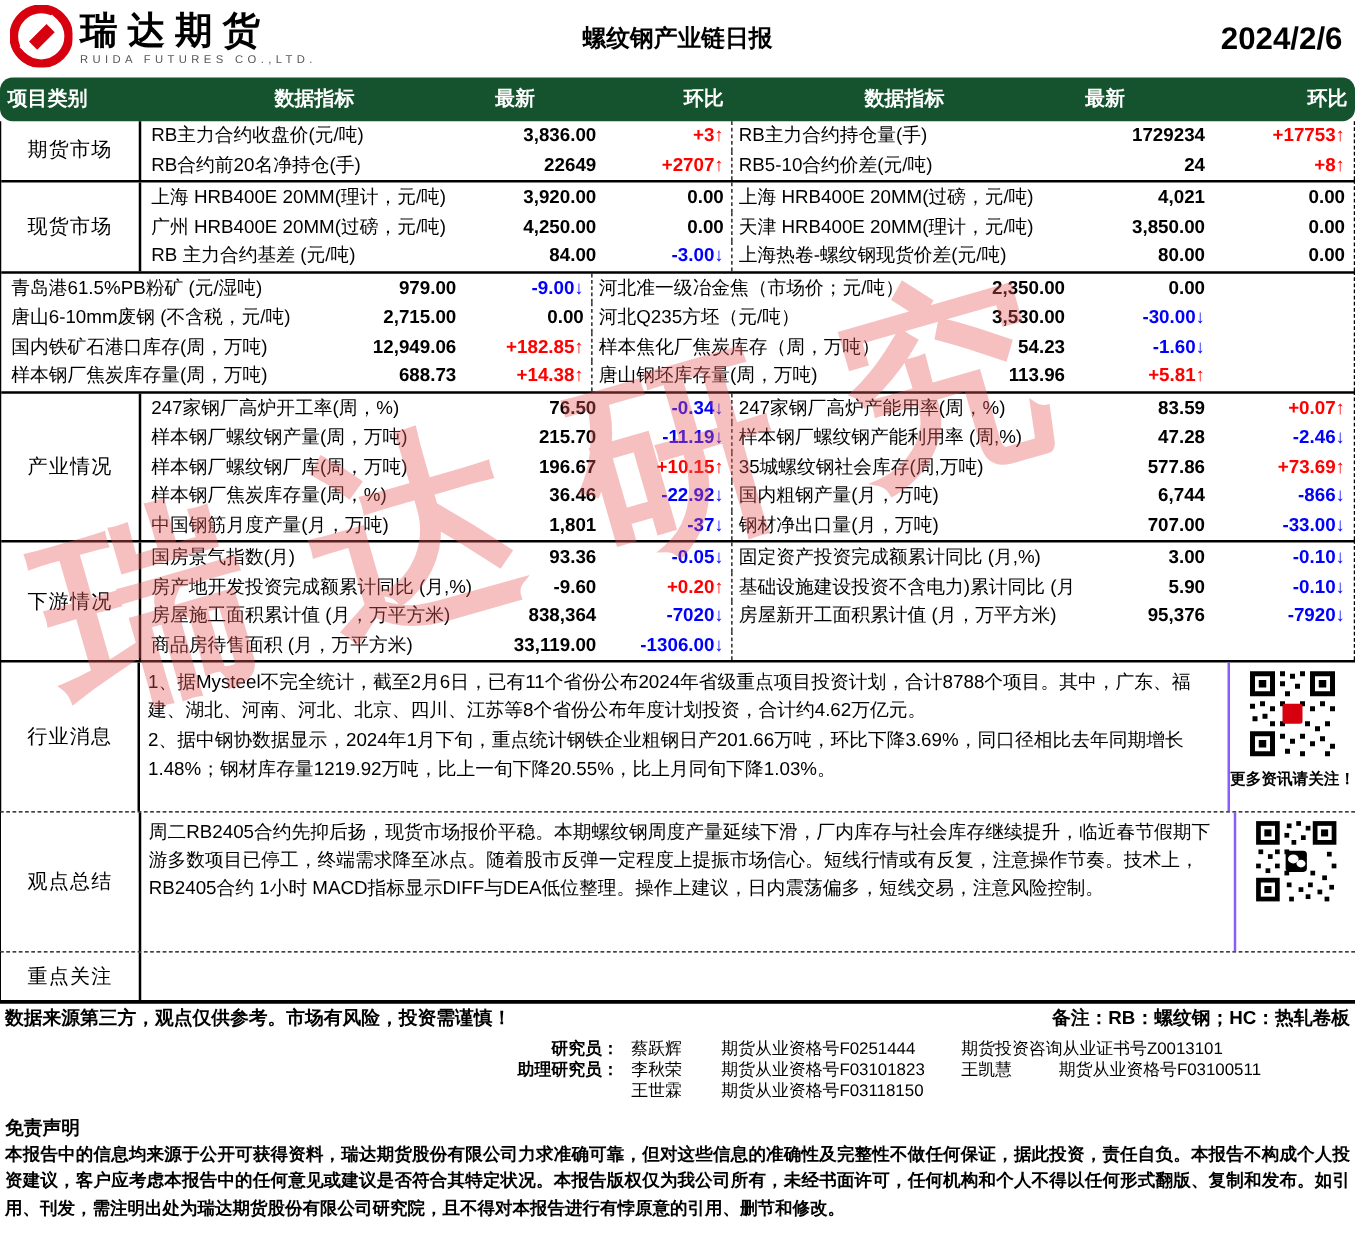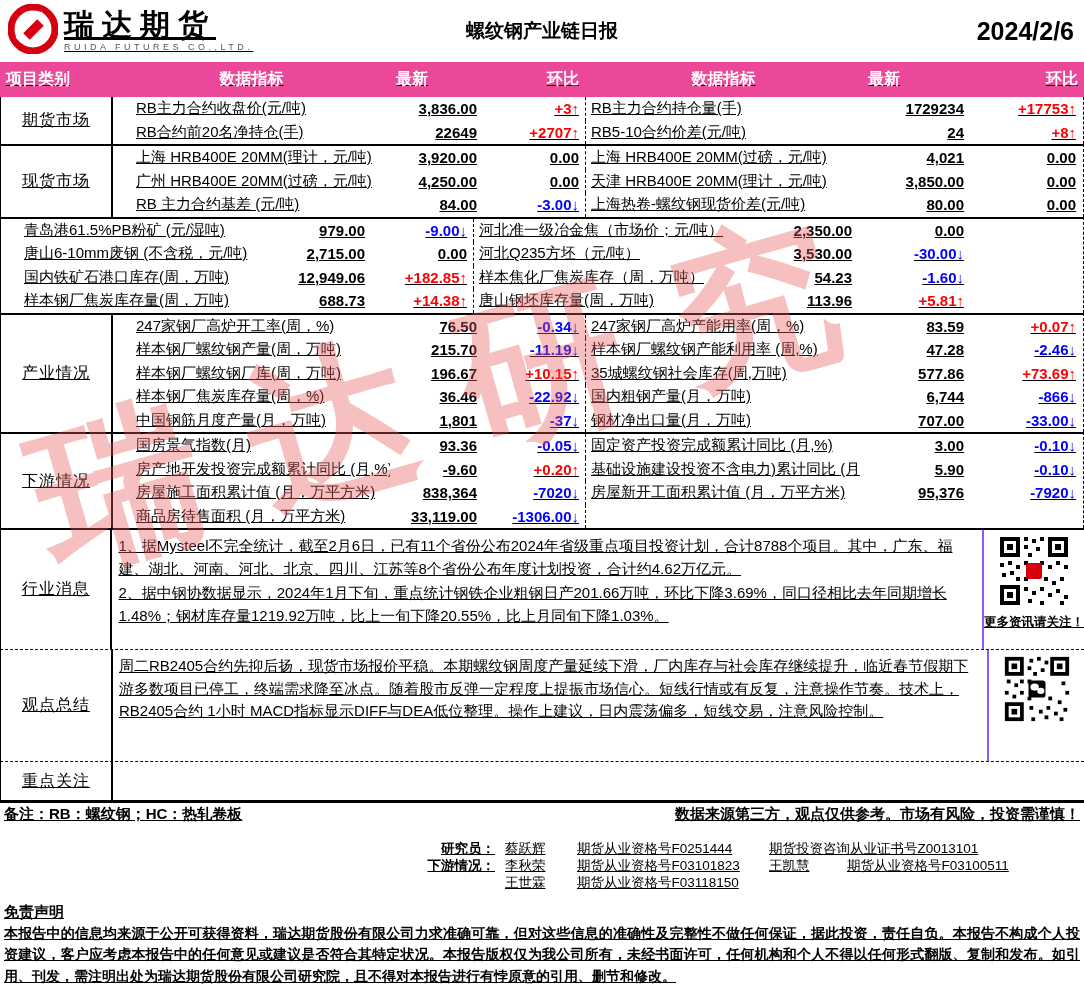--- a/index.html
+++ b/index.html
@@ -1,18 +1,18 @@
 <!DOCTYPE html>
 <html><head>
 <meta charset="utf-8">
 <style>
   * { box-sizing: border-box; margin: 0; padding: 0; }
   html,body { width:1084px; background:#fff; color:#000;
     font-family:"Liberation Sans","DejaVu Sans",sans-serif; }
-  .page { position:relative; width:1084px; height:993px; overflow:hidden;text-decoration:underline; }
+  .page { position:relative; width:1084px; height:993px; overflow:hidden; }
 
   
   .rpt-header { height:62px; position:relative; display:flex; align-items:center; }
   .brand { display:flex; align-items:center; gap:6px; padding-left:8px; }
   .brand-text { display:flex; flex-direction:column; }
   .brand-cn { font-size:30px; font-weight:bold; letter-spacing:8px; line-height:1; }
   .brand-en { font-size:9px; letter-spacing:3.5px; color:#555; margin-top:2px; }
   .rpt-title { position:absolute; left:0; right:0; text-align:center;
     font-size:19px; font-weight:bold; }
   .rpt-date { position:absolute; right:10px; font-size:25px; font-weight:bold; }
@@ -29,21 +29,21 @@
   
   .tbody { border-left:1px solid #000; }
   .data-section { display:flex; border-top:2px solid #000; border-right:1px dashed #000; }
   .data-section:first-child { border-top:none; }
   .category { width:112px; border-right:2px solid #000; display:flex;
     align-items:center; justify-content:center; font-size:16px; letter-spacing:1px; }
   .rows { flex:1; display:flex; flex-direction:column; }
   .data-row { display:grid; grid-template-columns:277px 97px 98px 276px 113px 108px;
     height:23.5px; align-items:stretch; font-size:15px; }
   .cell { display:flex; align-items:center; overflow:hidden; white-space:nowrap; }
-  .cell.label { padding-left:23px; }
+  .cell.label { padding-left:8px; }
   .cell.value { justify-content:flex-end; padding-right:10px; font-weight:bold; }
   .cell.chg   { justify-content:flex-end; padding-right:6px; font-weight:bold; }
   .cell.rlabel { border-left:1px dashed #000; padding-left:5px; }
   .up   { color:#ff0000; }
   .down { color:#0000ff; }
   .flat { color:#000000; }
 
   
   .note-section { display:flex; border-left:1px solid #000; }
   .note-top-solid  { border-top:2px solid #000; }
@@ -56,21 +56,21 @@
   .h-news    { height:121px; }
   .h-summary { height:112px; }
   .h-focus   { height:39px; }
   .note-content p { margin-bottom:2px; }
 
   .thick-rule { height:3px; background:#000; }
 
   
   .footer-line1 { display:flex; justify-content:space-between; align-items:center;
     font-weight:bold; font-size:15px; padding:2px 4px 0 4px; }
-  .researchers { font-size:13.5px; margin-top:16px; }
+  .researchers { font-size:13.5px; margin-top:6px; }
   .res-row { display:grid; grid-template-columns:505px 72px 192px 78px auto;
     height:17px; align-items:center; }
   .res-cell { white-space:nowrap; overflow:visible; }
   .res-role { text-align:right; font-weight:bold; padding-right:10px; }
   .disc-title { font-weight:bold; font-size:15px; margin-top:12px; padding-left:4px; }
   .disc-body { font-size:14px; font-weight:600; line-height:1.52; padding:1px 4px 0 4px;
     text-align:justify; }
 
   
   .watermark { position:absolute; left:40px; top:400px; font-size:165px; font-weight:bold;
@@ -93,21 +93,21 @@
       </span>
       <span class="brand-text">
         <span class="brand-cn">瑞达期货</span>
         <span class="brand-en">RUIDA FUTURES CO.,LTD.</span>
       </span>
     </div>
     <div class="rpt-title">螺纹钢产业链日报</div>
     <div class="rpt-date">2024/2/6</div>
   </div>
 
-  <div class="thead" style="background: #ec4899;">
+  <div class="thead" style="background: #14532d; border-radius: 10px;">
     <div class="th th-cat">项目类别</div>
     <div class="th th-ind">数据指标</div>
     <div class="th th-new">最新</div>
     <div class="th th-chg">环比</div>
     <div class="th th-ind">数据指标</div>
     <div class="th th-new">最新</div>
     <div class="th th-chg">环比</div>
   </div>
 
   <div class="tbody">
@@ -401,34 +401,34 @@
 
   <div class="note-section note-top-dash h-focus">
     <div class="category">重点关注</div>
     <div class="note-content" style="border-right:none;"></div>
     <div class="qr-zone"></div>
   </div>
 
   <div class="thick-rule"></div>
 
   <div class="footer-line1">
+    <span>数据来源第三方，观点仅供参考。市场有风险，投资需谨慎！</span>
     <span>备注：RB：螺纹钢；HC：热轧卷板</span>
-    <span>数据来源第三方，观点仅供参考。市场有风险，投资需谨慎！</span>
   </div>
 
   <div class="researchers">
       <div class="res-row">
         <div class="res-cell res-role">研究员：</div>
         <div class="res-cell">蔡跃辉</div>
         <div class="res-cell">期货从业资格号F0251444</div>
         <div class="res-cell">期货投资咨询从业证书号Z0013101</div>
         <div class="res-cell"></div>
       </div>
       <div class="res-row">
-        <div class="res-cell res-role">下游情况：</div>
+        <div class="res-cell res-role">助理研究员：</div>
         <div class="res-cell">李秋荣</div>
         <div class="res-cell">期货从业资格号F03101823</div>
         <div class="res-cell">王凯慧</div>
         <div class="res-cell">期货从业资格号F03100511</div>
       </div>
       <div class="res-row">
         <div class="res-cell res-role"></div>
         <div class="res-cell">王世霖</div>
         <div class="res-cell">期货从业资格号F03118150</div>
         <div class="res-cell"></div>

